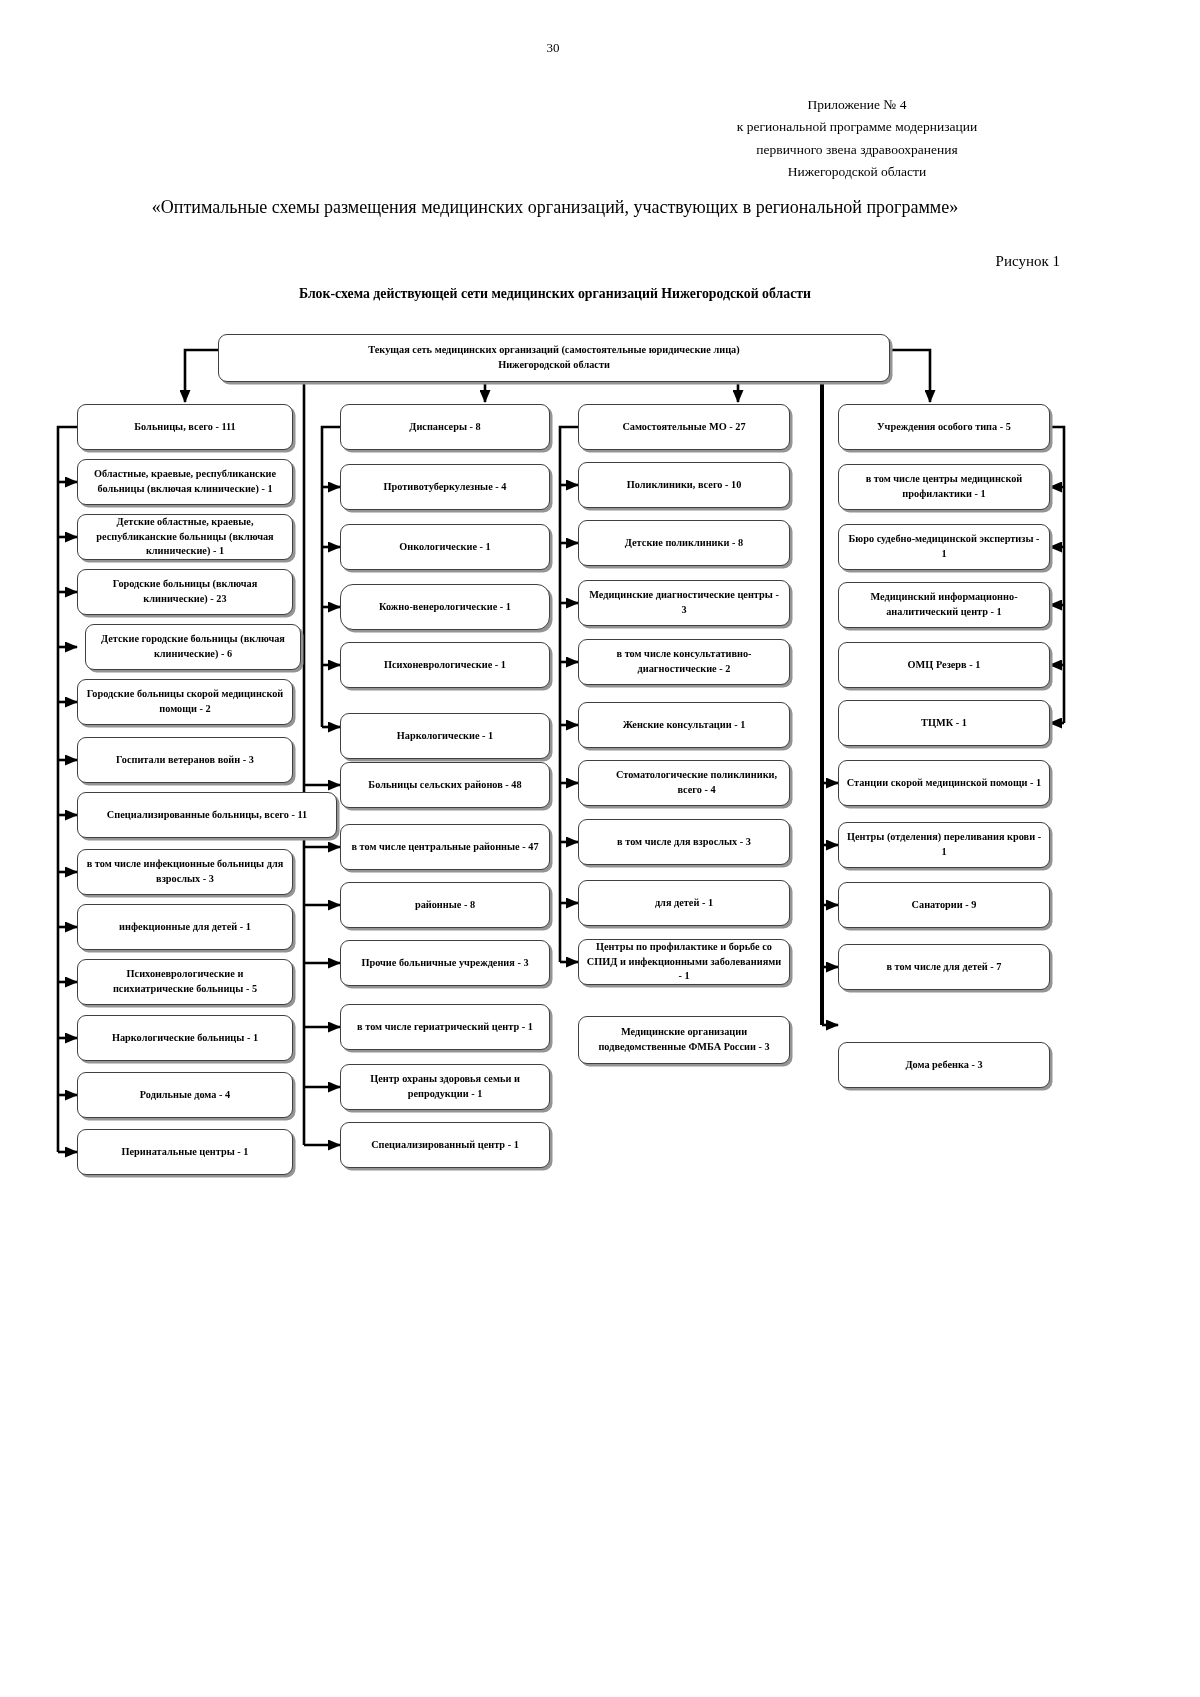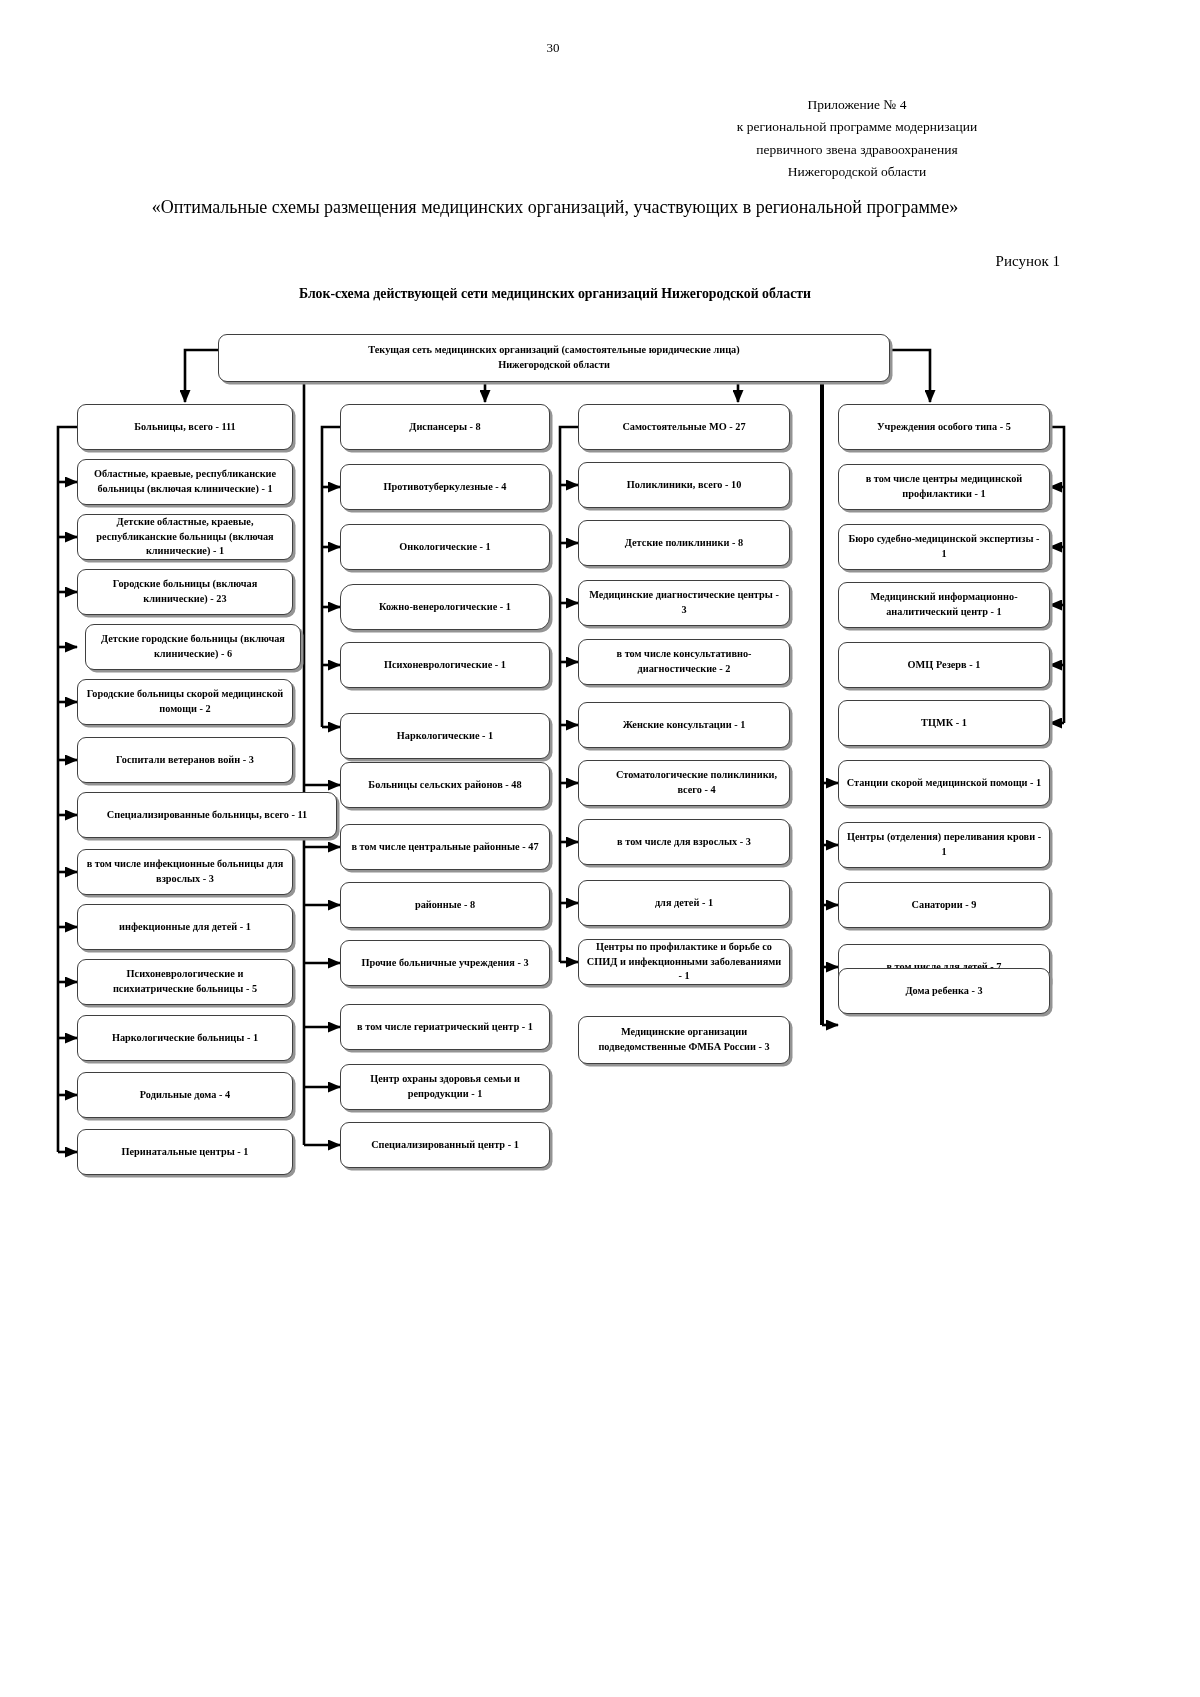--- a/index.html
+++ b/index.html
@@ -147,16 +147,16 @@
         <div class="box" style="left: 838px; top: 404px; width: 212px; height: 46px;">Учреждения особого типа - 5</div>
         <div class="box" style="left: 838px; top: 464px; width: 212px; height: 46px;">в том числе центры медицинской профилактики - 1</div>
         <div class="box" style="left: 838px; top: 524px; width: 212px; height: 46px;">Бюро судебно-медицинской экспертизы - 1</div>
         <div class="box" style="left: 838px; top: 582px; width: 212px; height: 46px;">Медицинский информационно-аналитический центр - 1</div>
         <div class="box" style="left: 838px; top: 642px; width: 212px; height: 46px; text-align: center;">ОМЦ Резерв - 1</div>
         <div class="box" style="left: 838px; top: 700px; width: 212px; height: 46px;">ТЦМК - 1</div>
         <div class="box" style="left: 838px; top: 760px; width: 212px; height: 46px;">Станции скорой медицинской помощи - 1</div>
         <div class="box" style="left: 838px; top: 822px; width: 212px; height: 46px;">Центры (отделения) переливания крови - 1</div>
         <div class="box" style="left: 838px; top: 882px; width: 212px; height: 46px;">Санатории - 9</div>
         <div class="box" style="left: 838px; top: 944px; width: 212px; height: 46px;">в том числе для детей - 7</div>
-        <div class="box" style="left: 838px; top: 968px; width: 212px; height: 46px;">Дома ребенка - 3</div>
+        <div class="box" style="left: 838px; top: 1042px; width: 212px; height: 46px;">Дома ребенка - 3</div>
       </div>
   </div>
 </div>
 
 </body></html>

